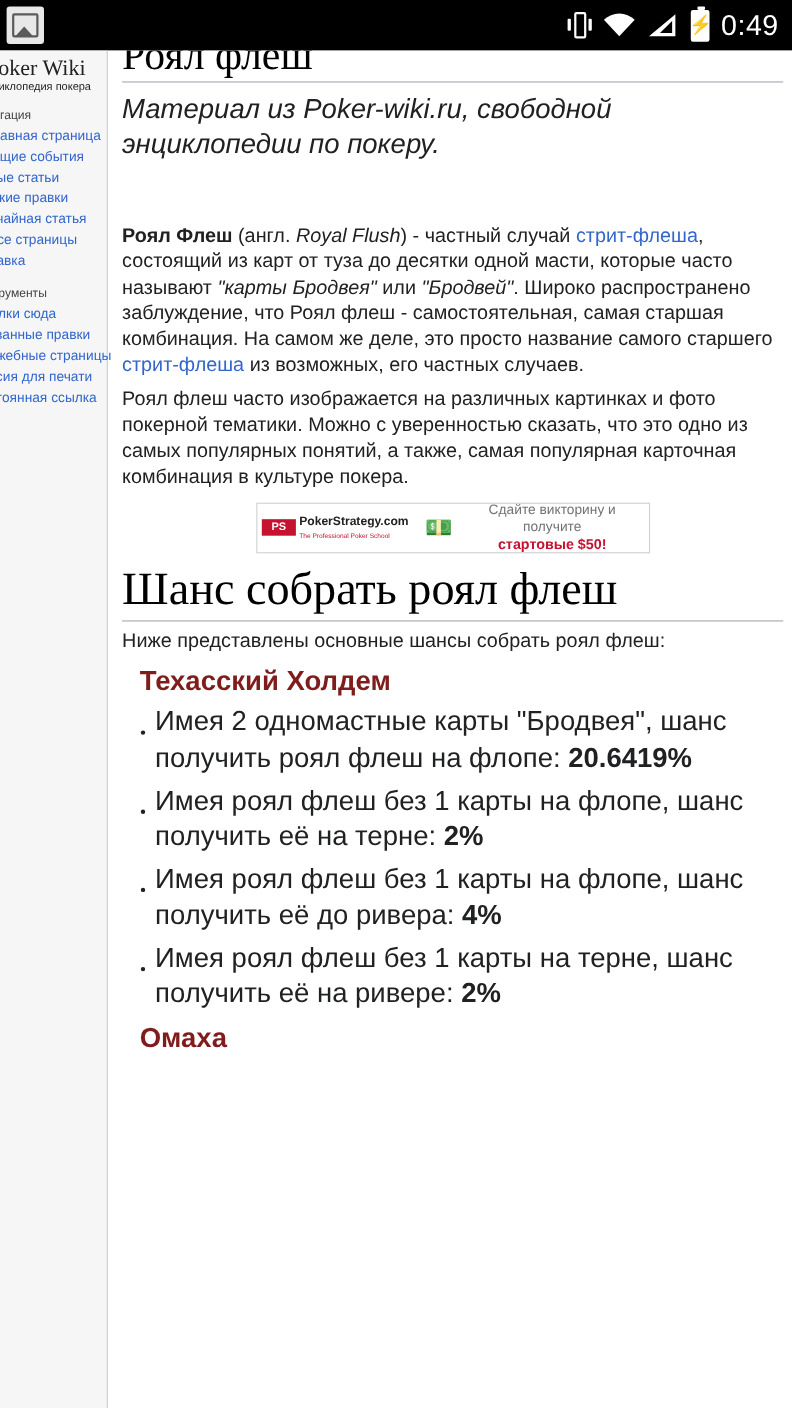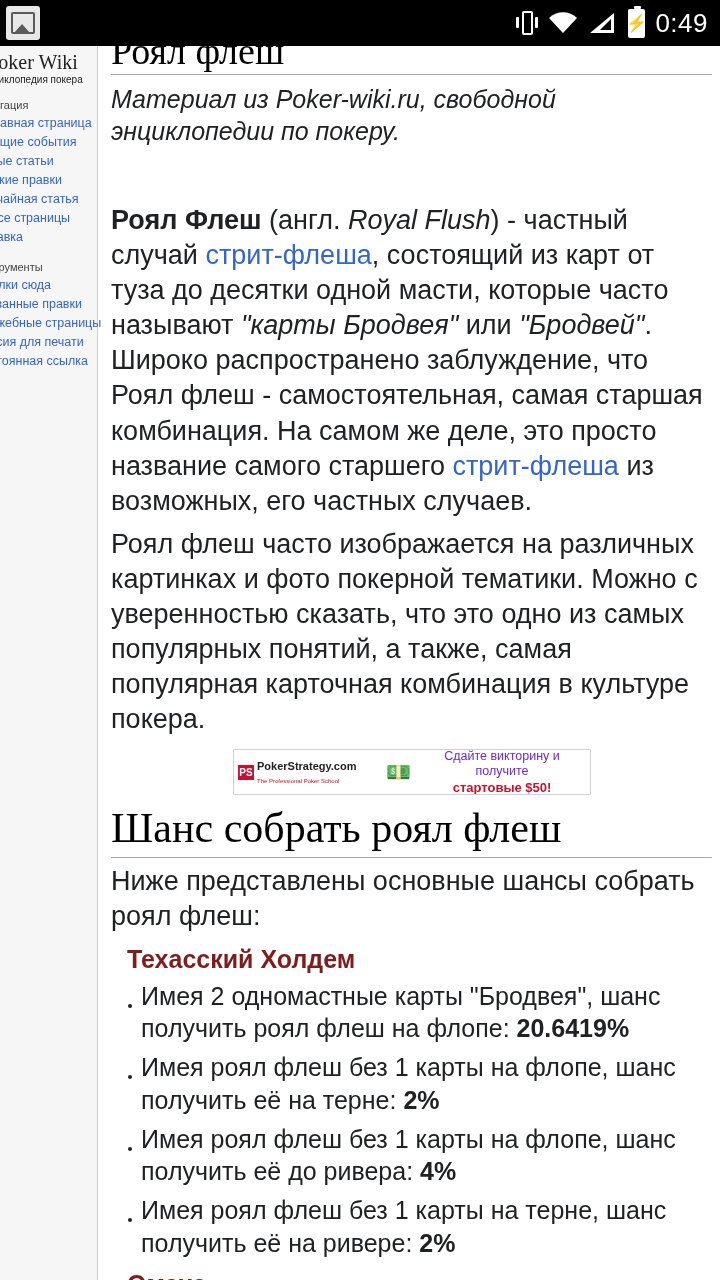--- a/index.html
+++ b/index.html
@@ -213,21 +213,21 @@
     border-bottom: 1px solid #a2a9b1;
   }
   .siteSub {
     font-size: 25px;
     font-style: italic;
     line-height: 1.28;
     color: #202122;
     margin: -10px 0 0 0;
   }
   p.body {
-    font-size: 27px;
+    font-size: 18px;
     line-height: 1.3;
     margin: 0 0 8px 0;
     color: #202122;
   }
   .gap {
     height: 56px;
   }
   a.link {
     color: #3366cc;
     text-decoration: none;
@@ -249,21 +249,21 @@
     font-size: 11px;
   }
   .banner .bleft {
     display: flex;
     align-items: center;
     padding-left: 4px;
     width: 140px;
     flex-shrink: 0;
   }
   .banner .ps-mark {
-    width: 16px; height: 15px;
+    width: 31px; height: 15px;
     background: #c4122f;
     color: #ffffff;
     font-size: 10px;
     font-weight: bold;
     display: flex;
     align-items: center;
     justify-content: center;
     margin-right: 3px;
   }
   .banner .ps-name {
@@ -284,21 +284,21 @@
     flex-shrink: 0;
   }
   .banner .bright {
     flex: 1;
     text-align: center;
     line-height: 1.25;
     padding-right: 6px;
   }
   .banner .bright .l1 {
     font-size: 12.5px;
-    color: #6d28d9;
+    color: #737373;
   }
   .banner .bright .l2 {
     font-size: 13px;
     color: #c4122f;
     font-weight: bold;
   }
 
   h2.section {
     font-family: "Liberation Serif", serif;
     font-size: 42px;

